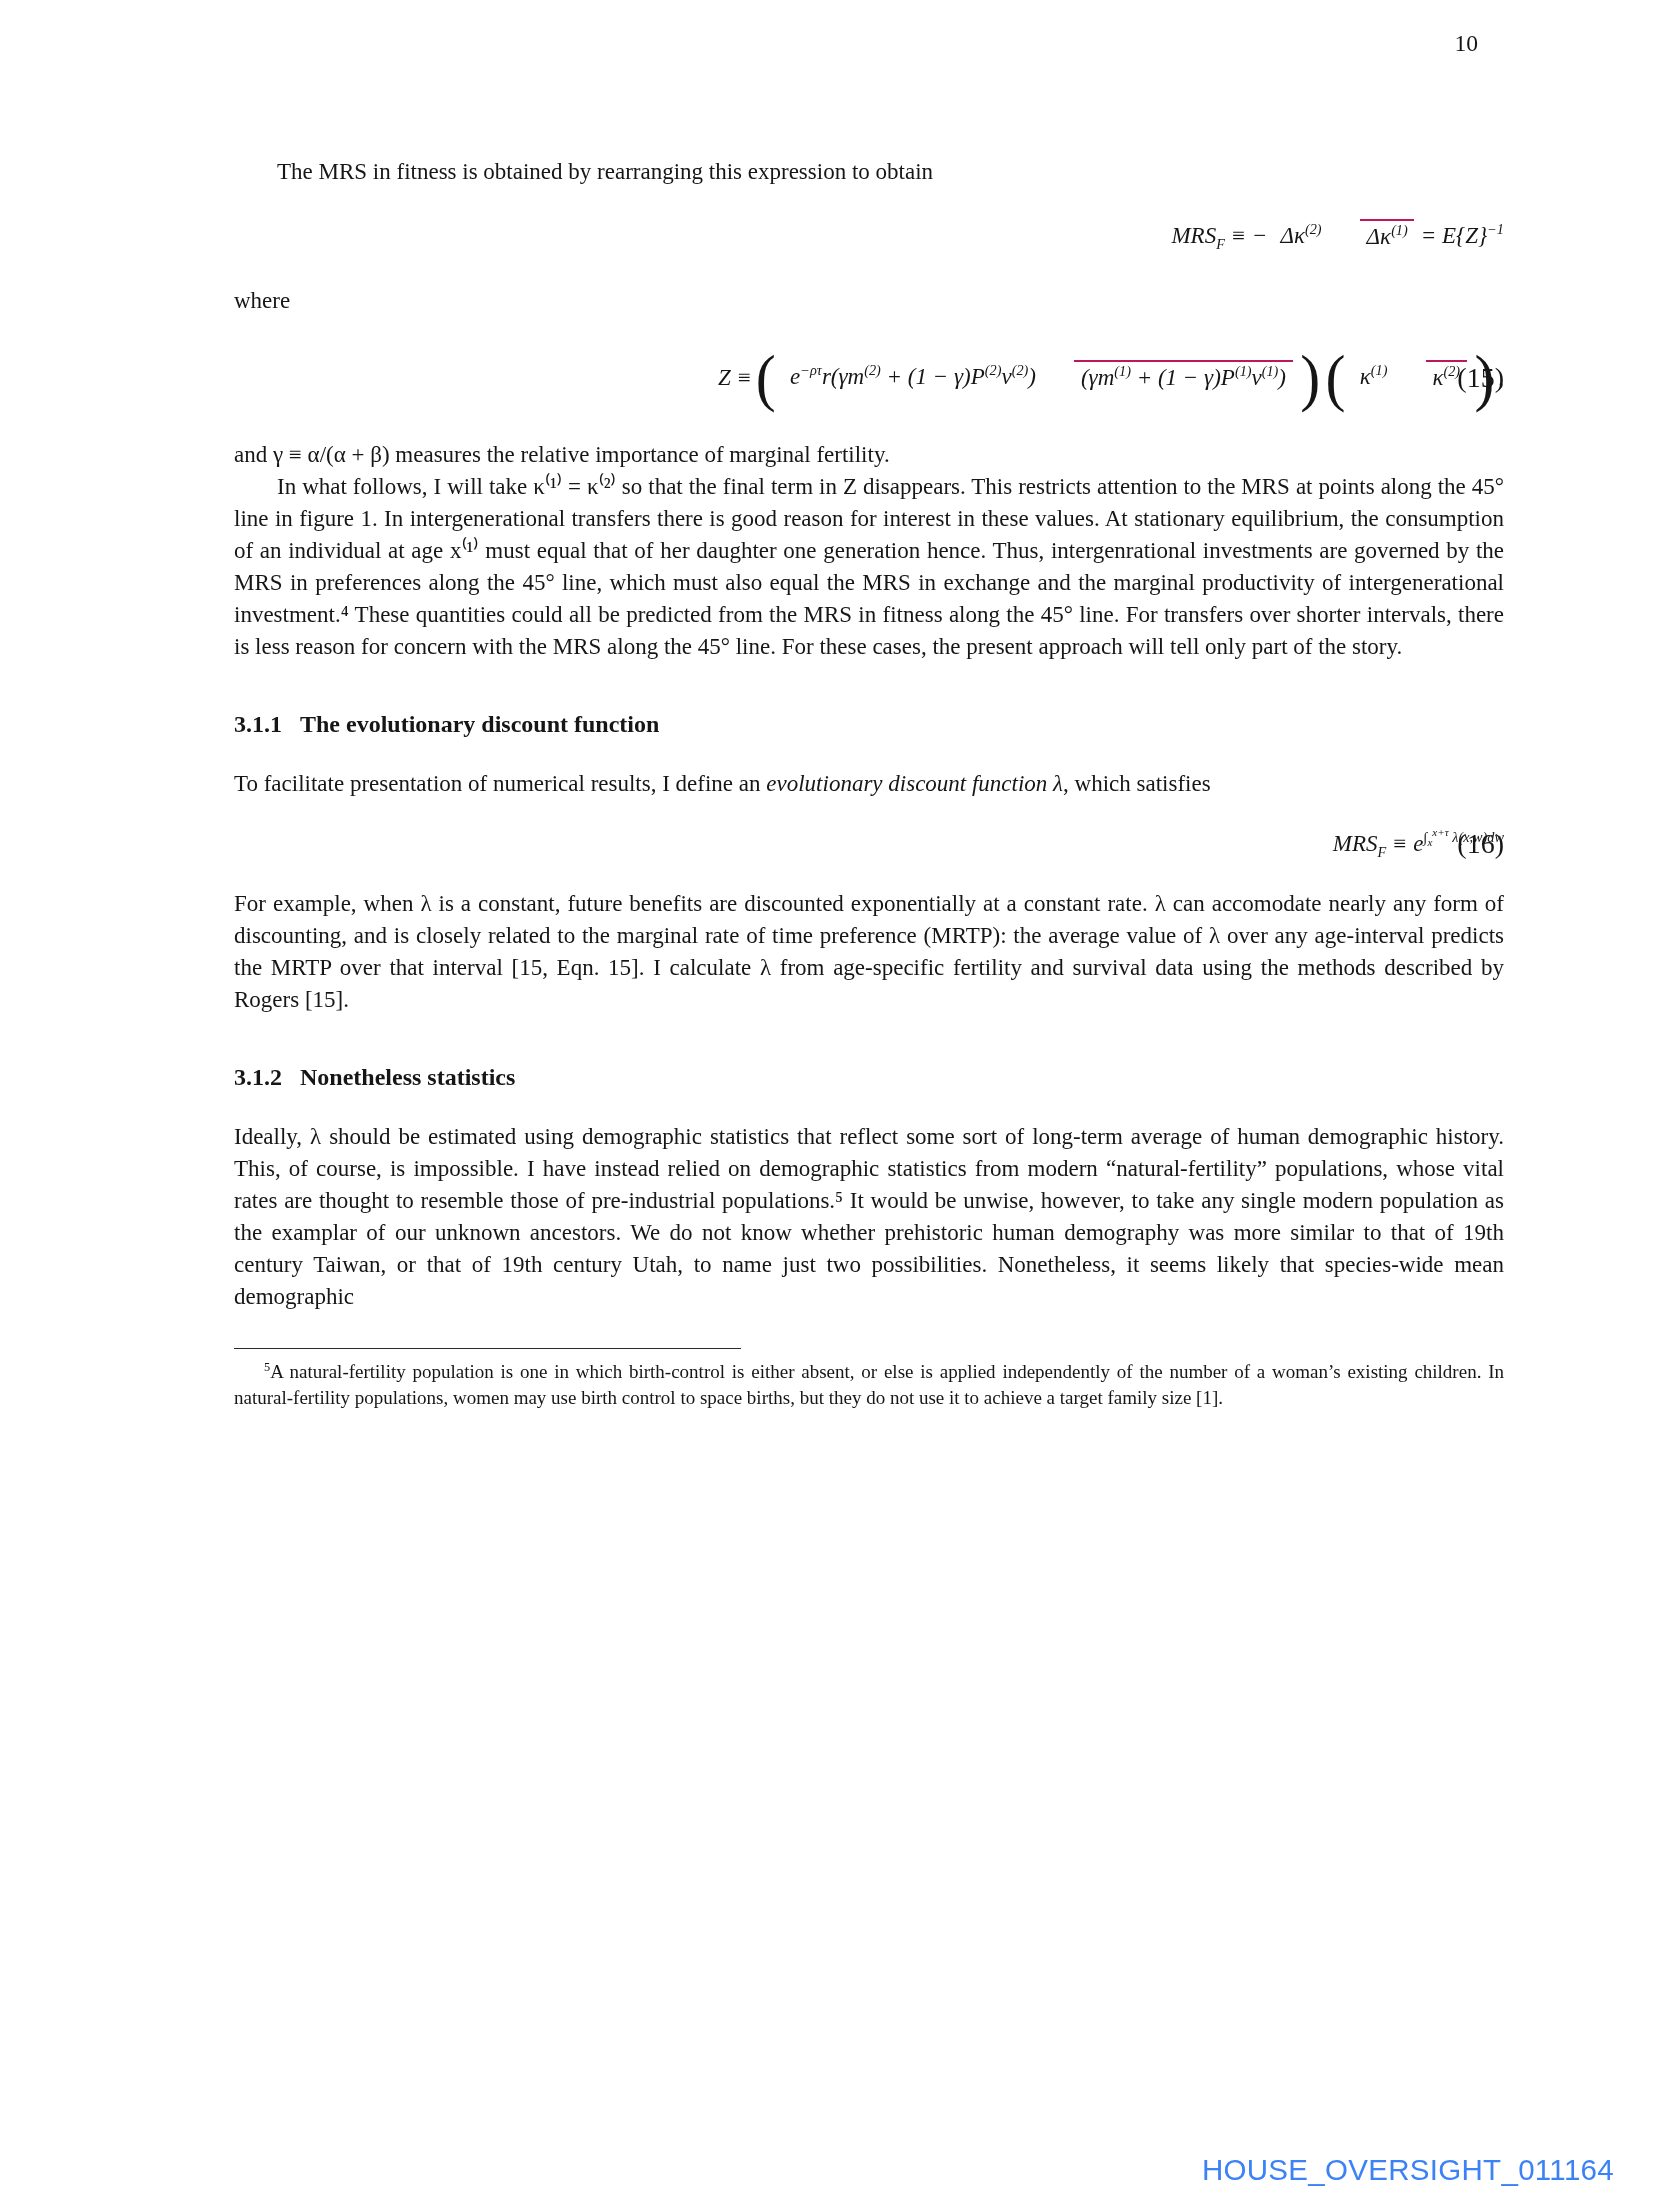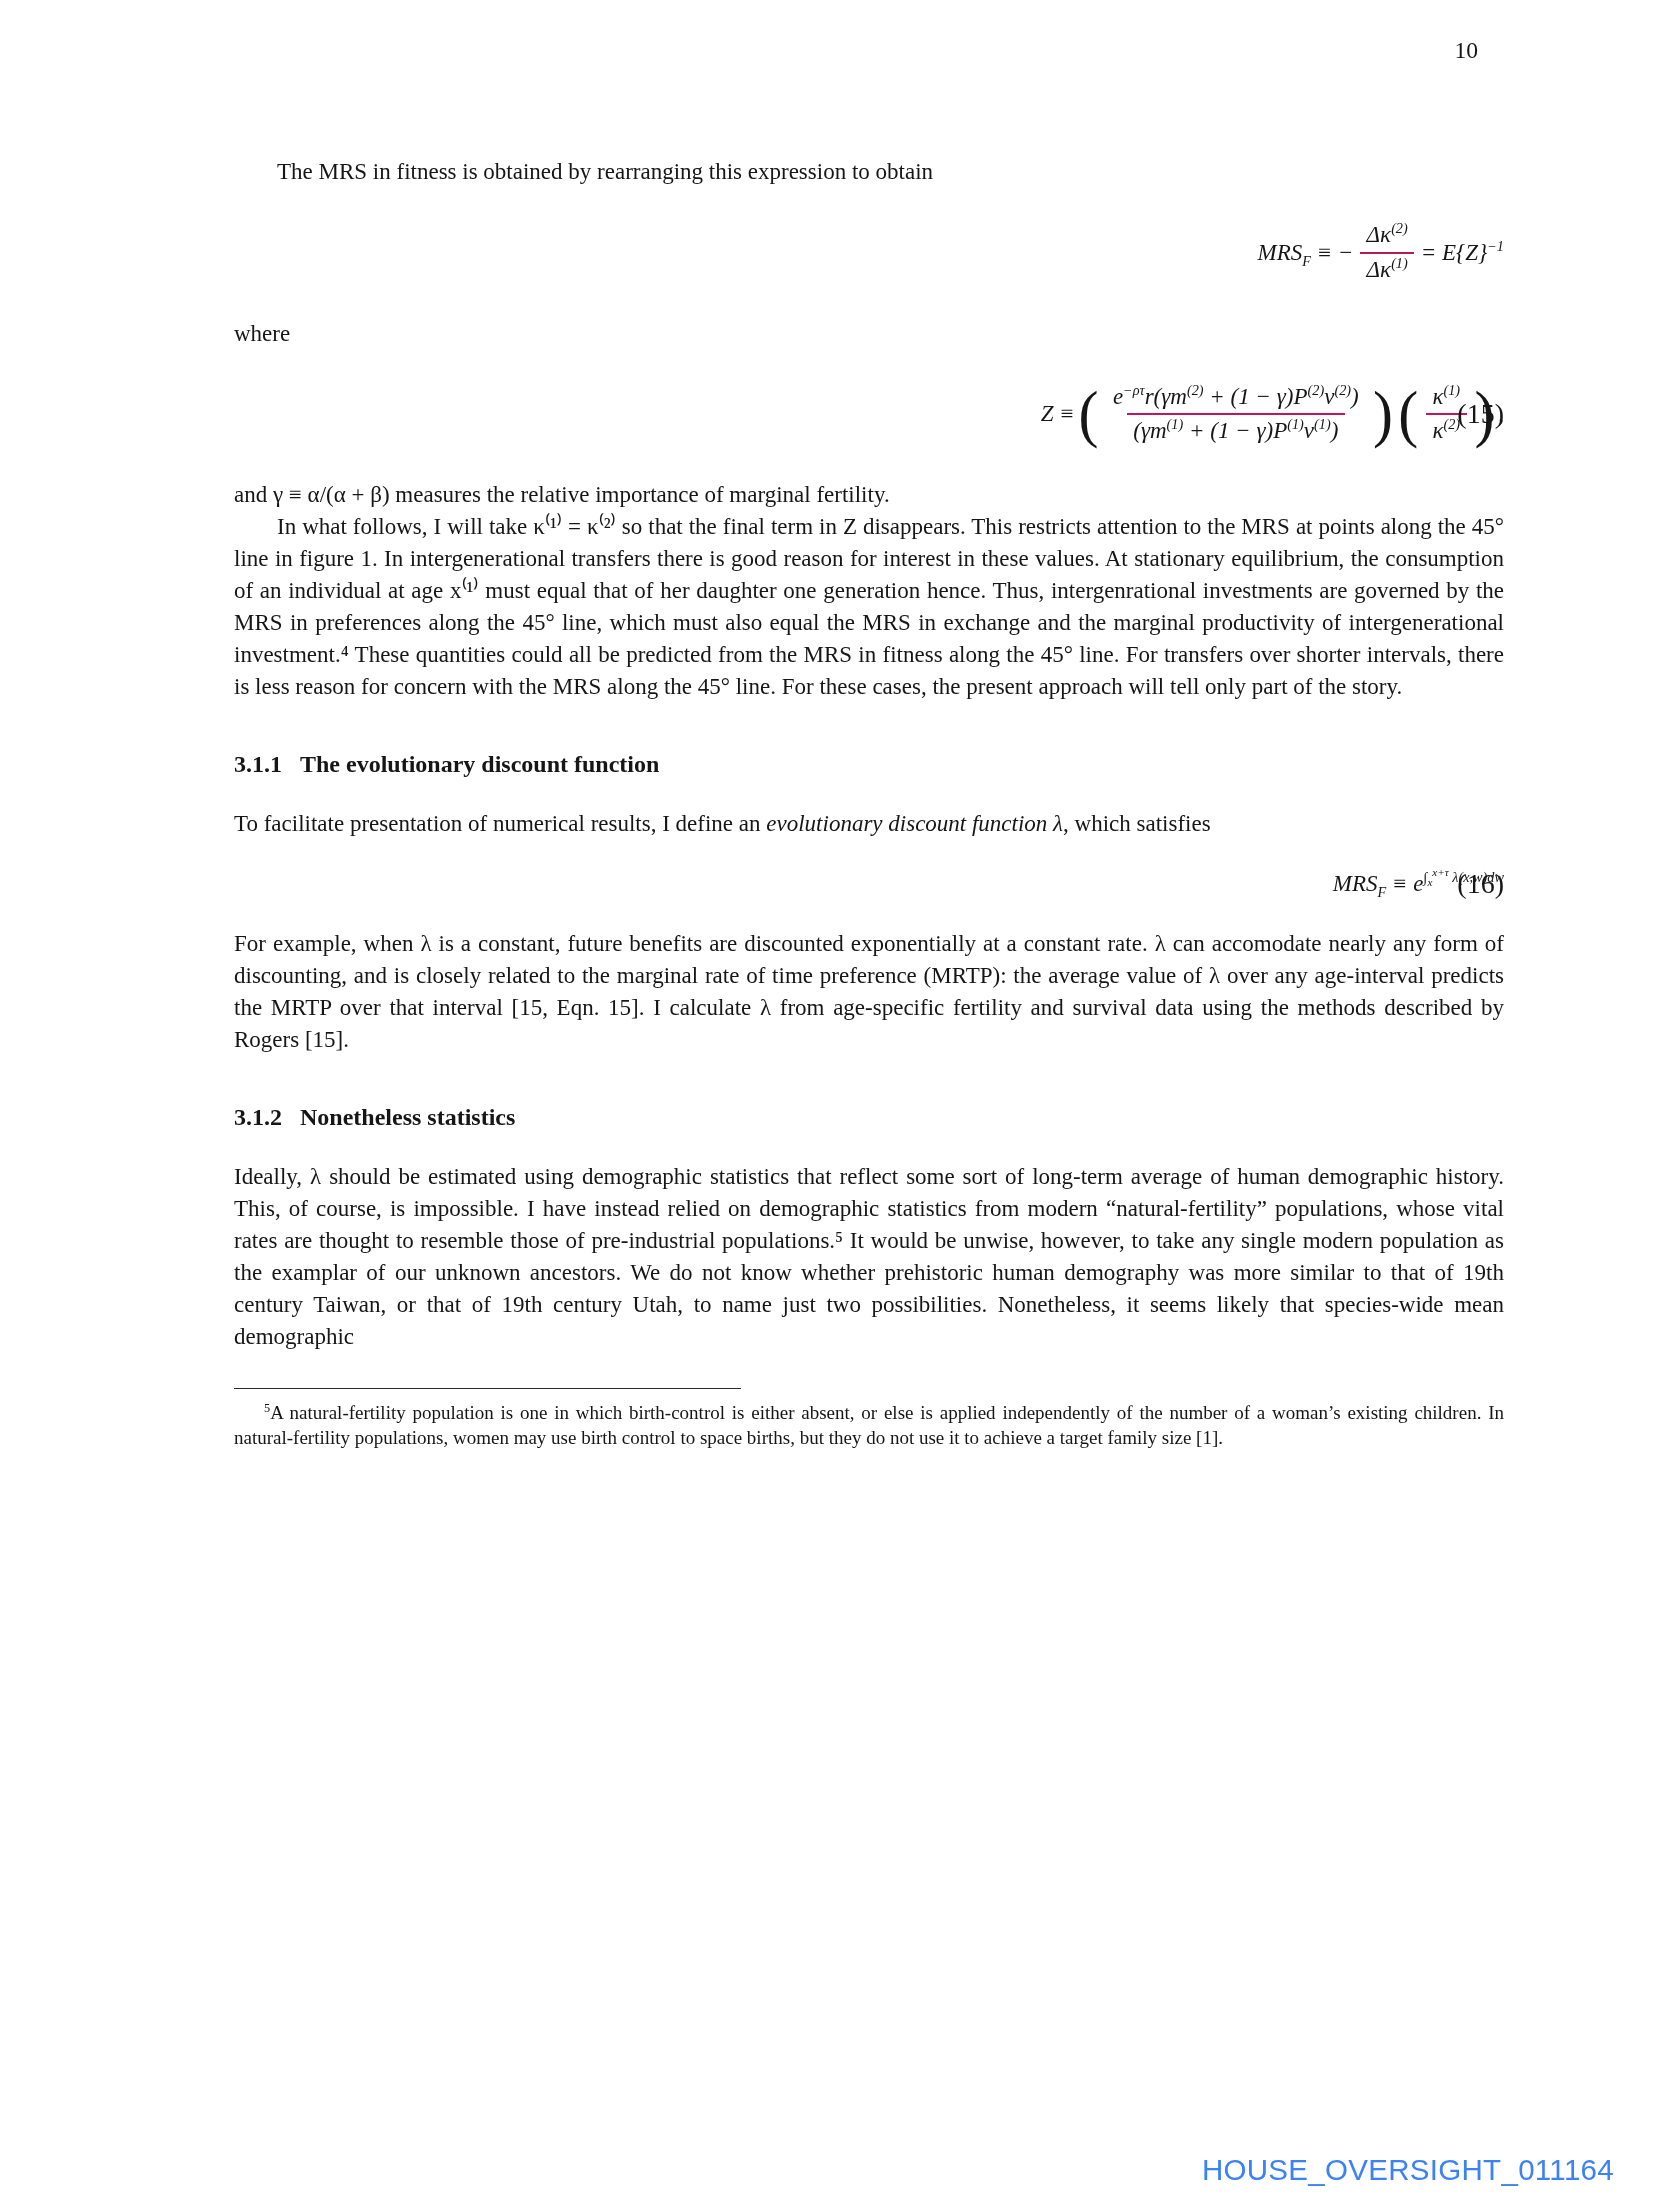--- a/index.html
+++ b/index.html
@@ -7,21 +7,21 @@
     position: relative;
     width: 1669px;
     height: 2205px;
     background: #ffffff;
     font-family: "Liberation Serif", serif;
     color: #161616;
     overflow: hidden;
   }
   .pageno {
     position: absolute;
-    top: 37px;
+    top: 30px;
     right: 191px;
     font-size: 23.6px;
   }
   .content {
     position: absolute;
     left: 234px;
     top: 156px;
     width: 1270px;
   }
   p.body {
@@ -45,24 +45,25 @@
     font-style: italic;
     display: inline-flex;
     align-items: center;
     gap: 2.6px;
   }
   .mathline { font-style: italic; }
   sup, sub { line-height: 0; }
   .math sup, .math sub, .mathline sup, .mathline sub { font-size: 0.62em; }
   .frac {
     display: inline-flex;
-    flex-direction: column;
+    flex-direction: row;
     align-items: center;
     margin: 0 3.9px;
     line-height: 1.25;
+    gap: 32px;
   }
   .frac .num, .frac .den { padding: 2px 6.5px; text-align: center; white-space: nowrap; }
   .frac .den { border-top: 2px solid #be185d; }
   .bigp {
     font-style: normal;
     font-size: 60px;
     line-height: 1;
     display: inline-block;
     transform: scaleY(1.05);
     font-weight: 400;

